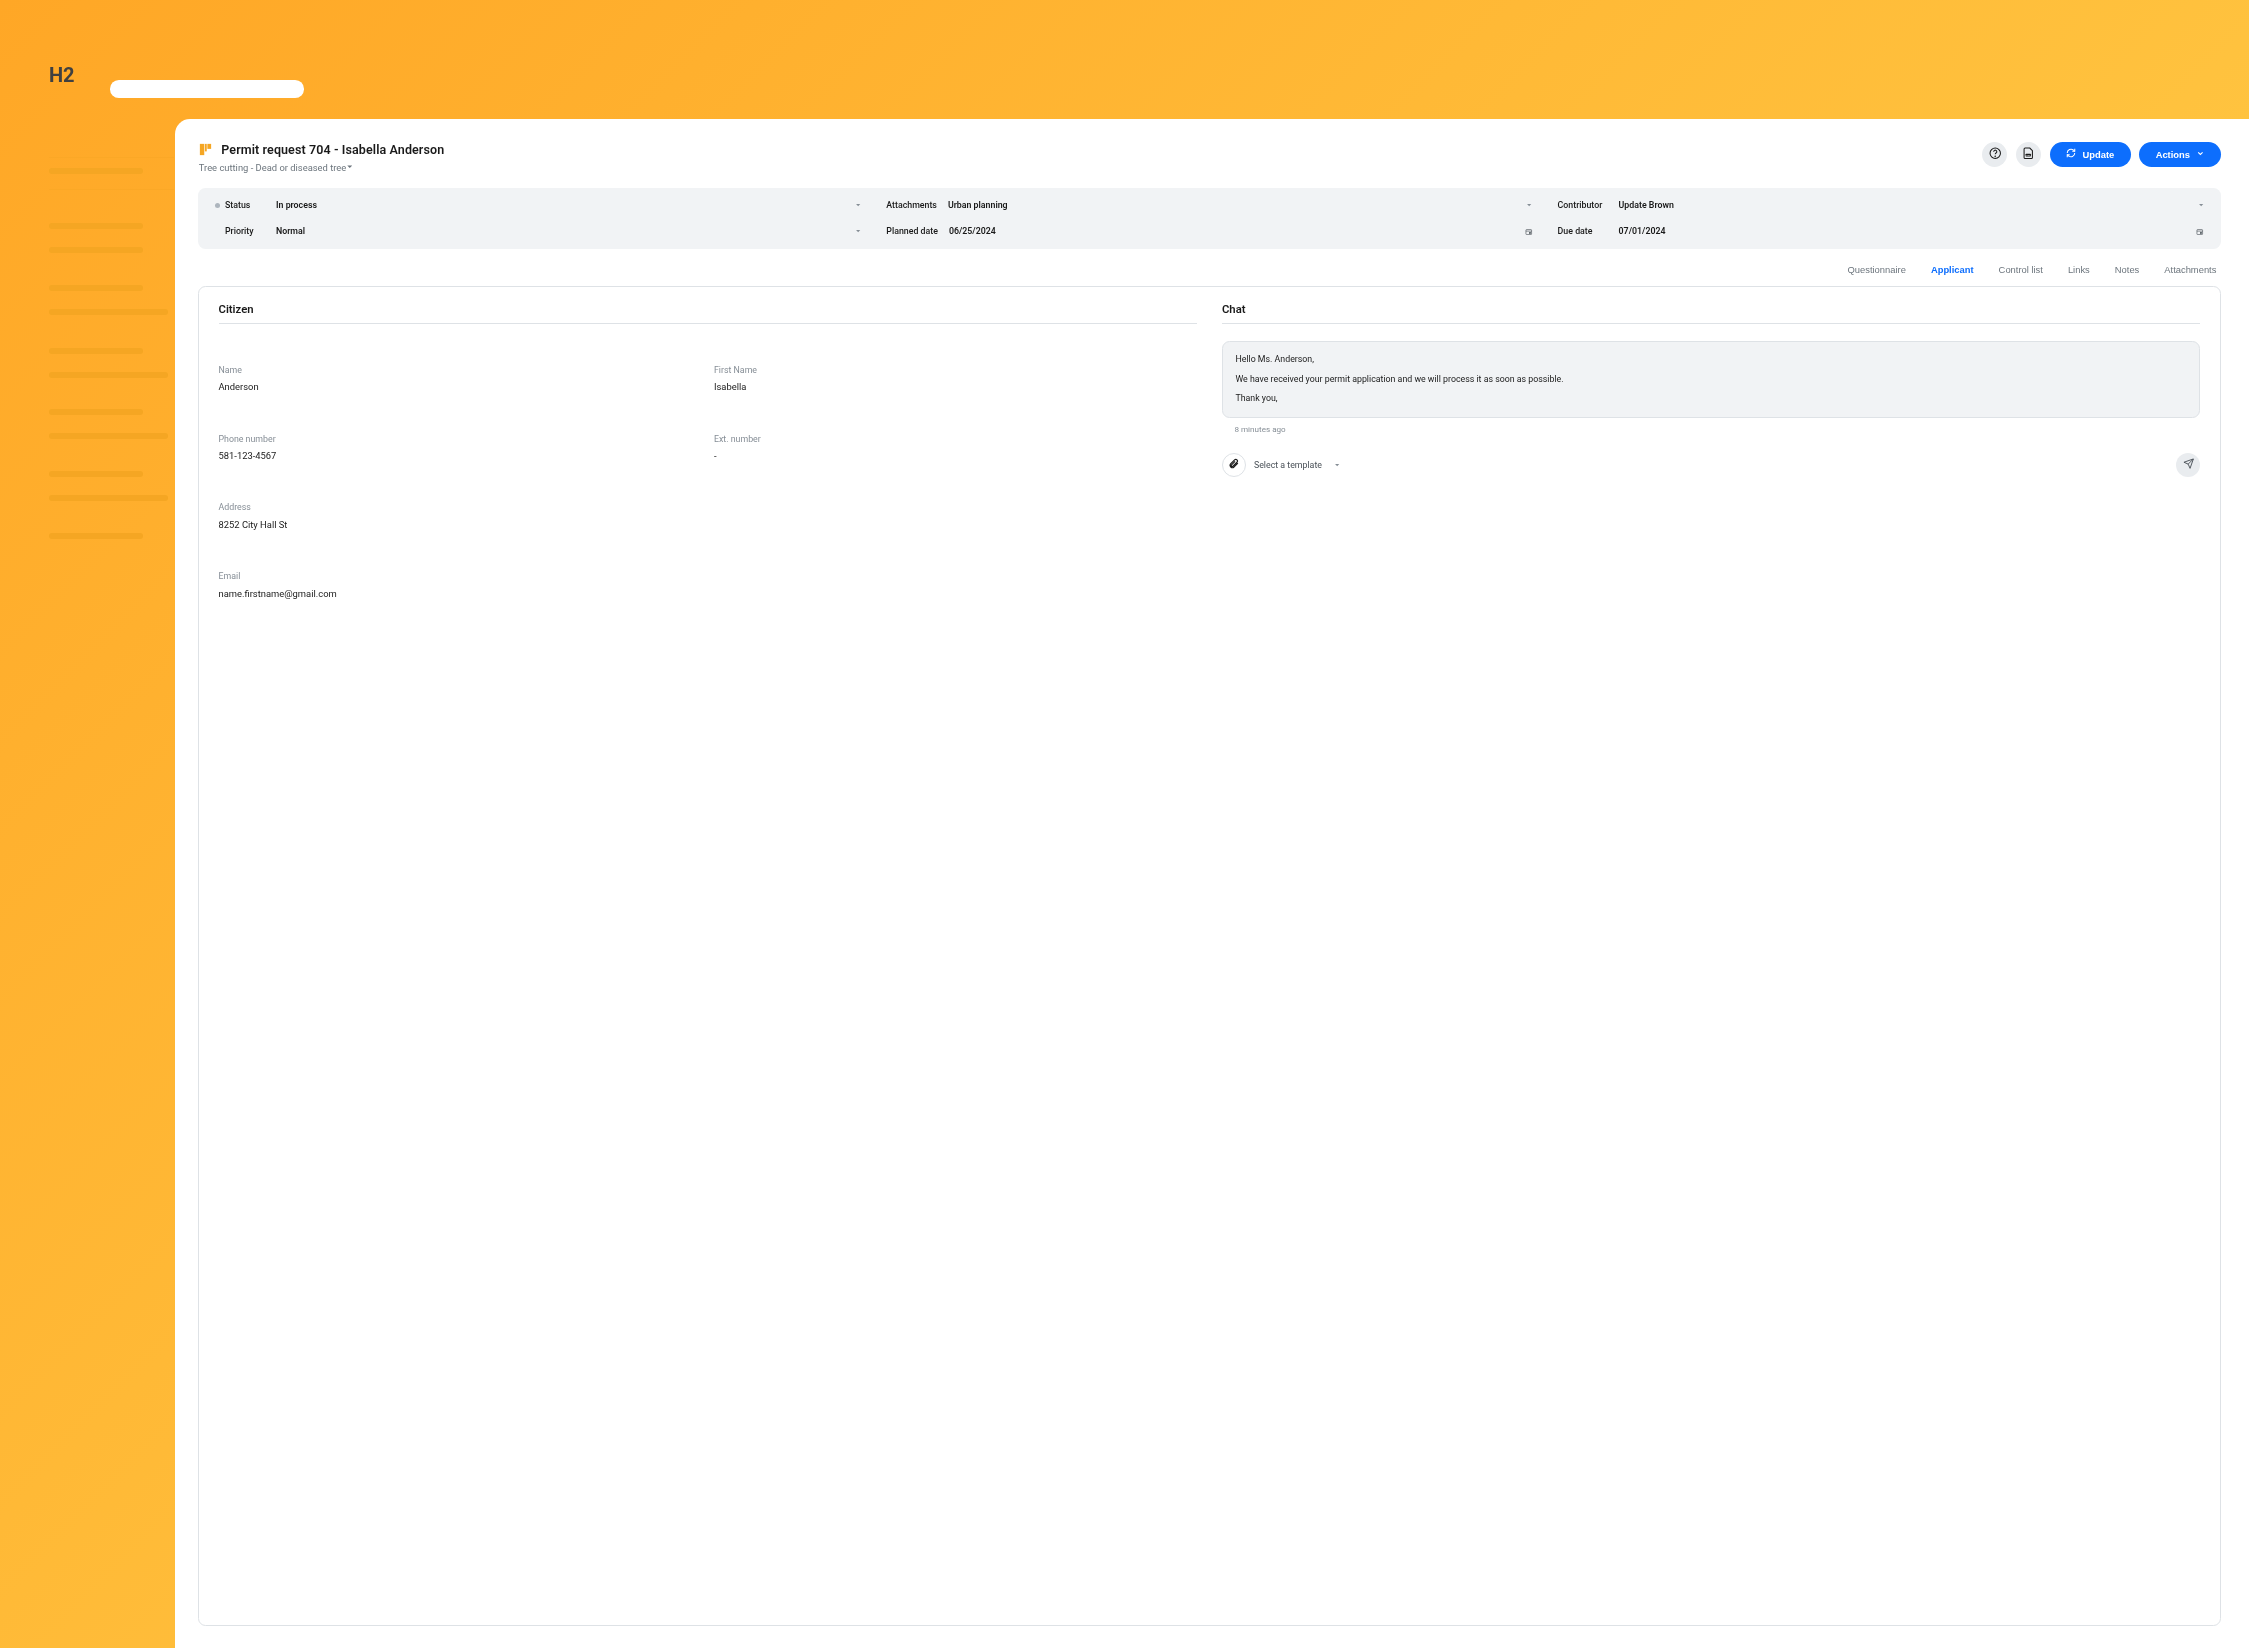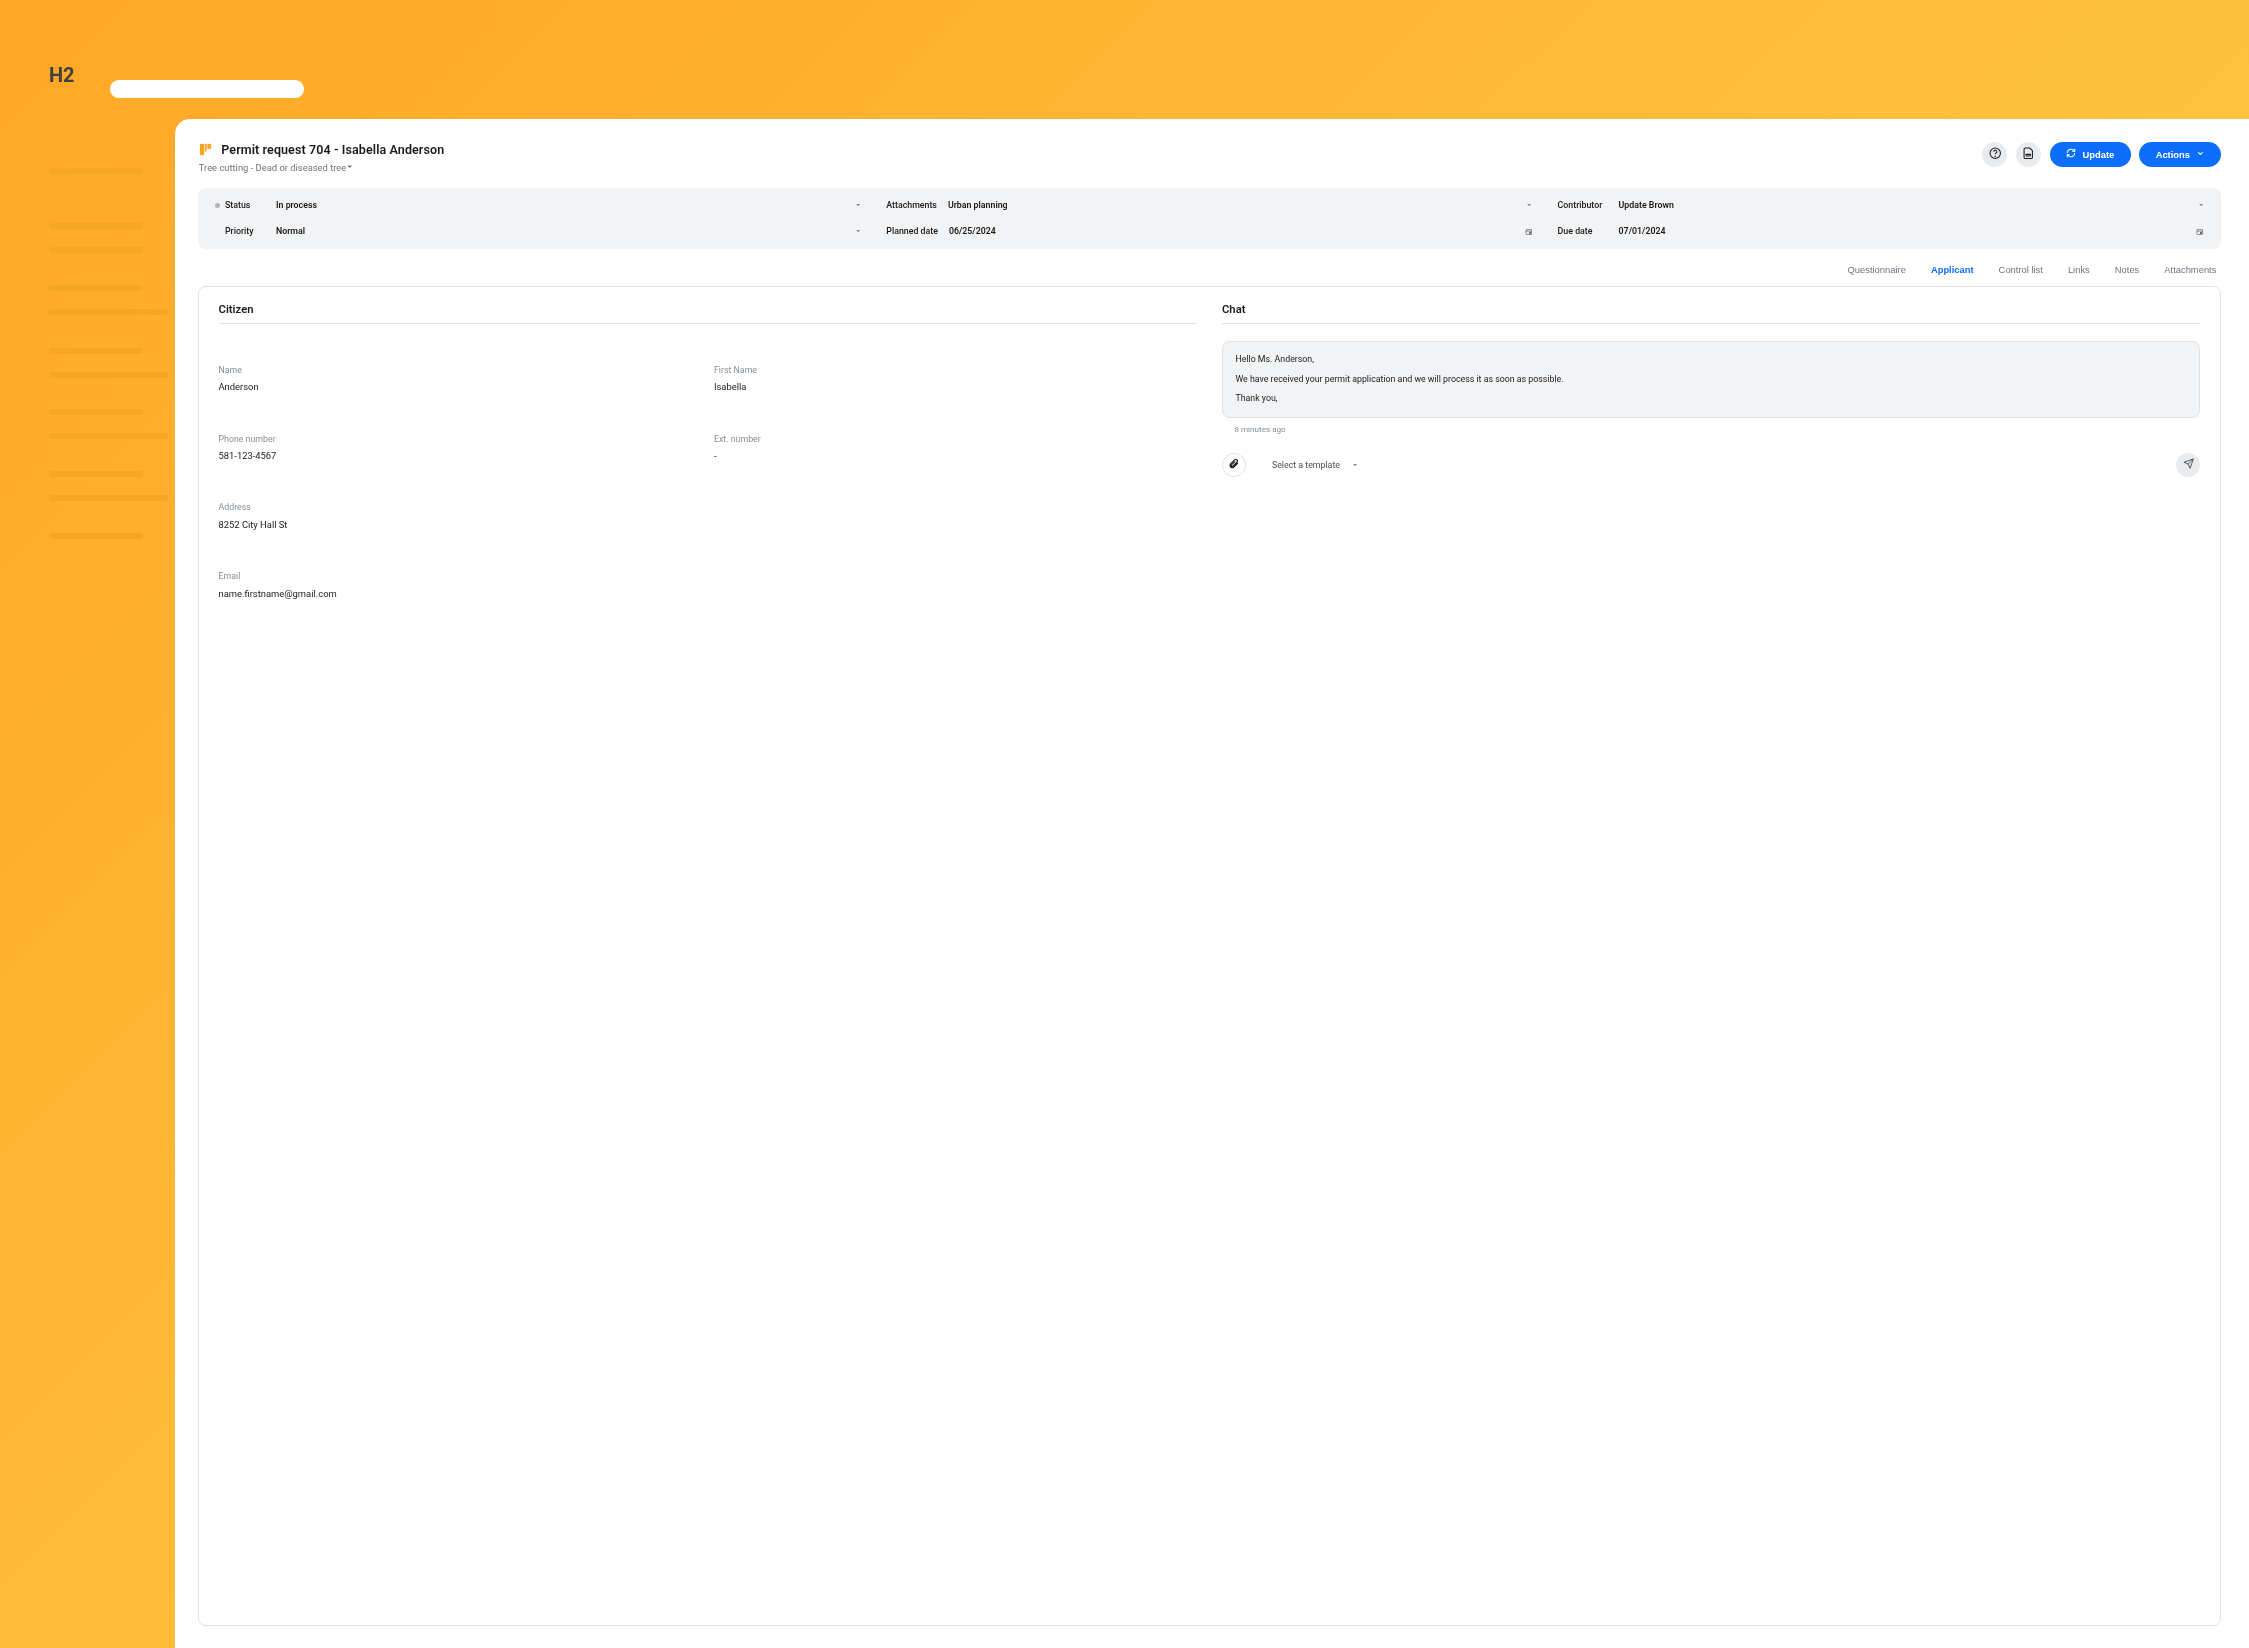--- a/index.html
+++ b/index.html
@@ -322,21 +322,21 @@
       padding: 10px 11.3px;
       font-size: 8.8px;
       color: #868e96;
       margin-bottom: 10px;
       background: #FFFFFF;
     }
     
     .chat-actions {
       display: flex;
       align-items: center;
-      gap: 26px;
+      gap: 8px;
     }
     
     .attach-btn {
       width: 24px;
       height: 24px;
       border-radius: 50%;
       background: #FFFFFF;
       border: 0.6px solid #dee2e6;
       display: flex;
       align-items: center;

